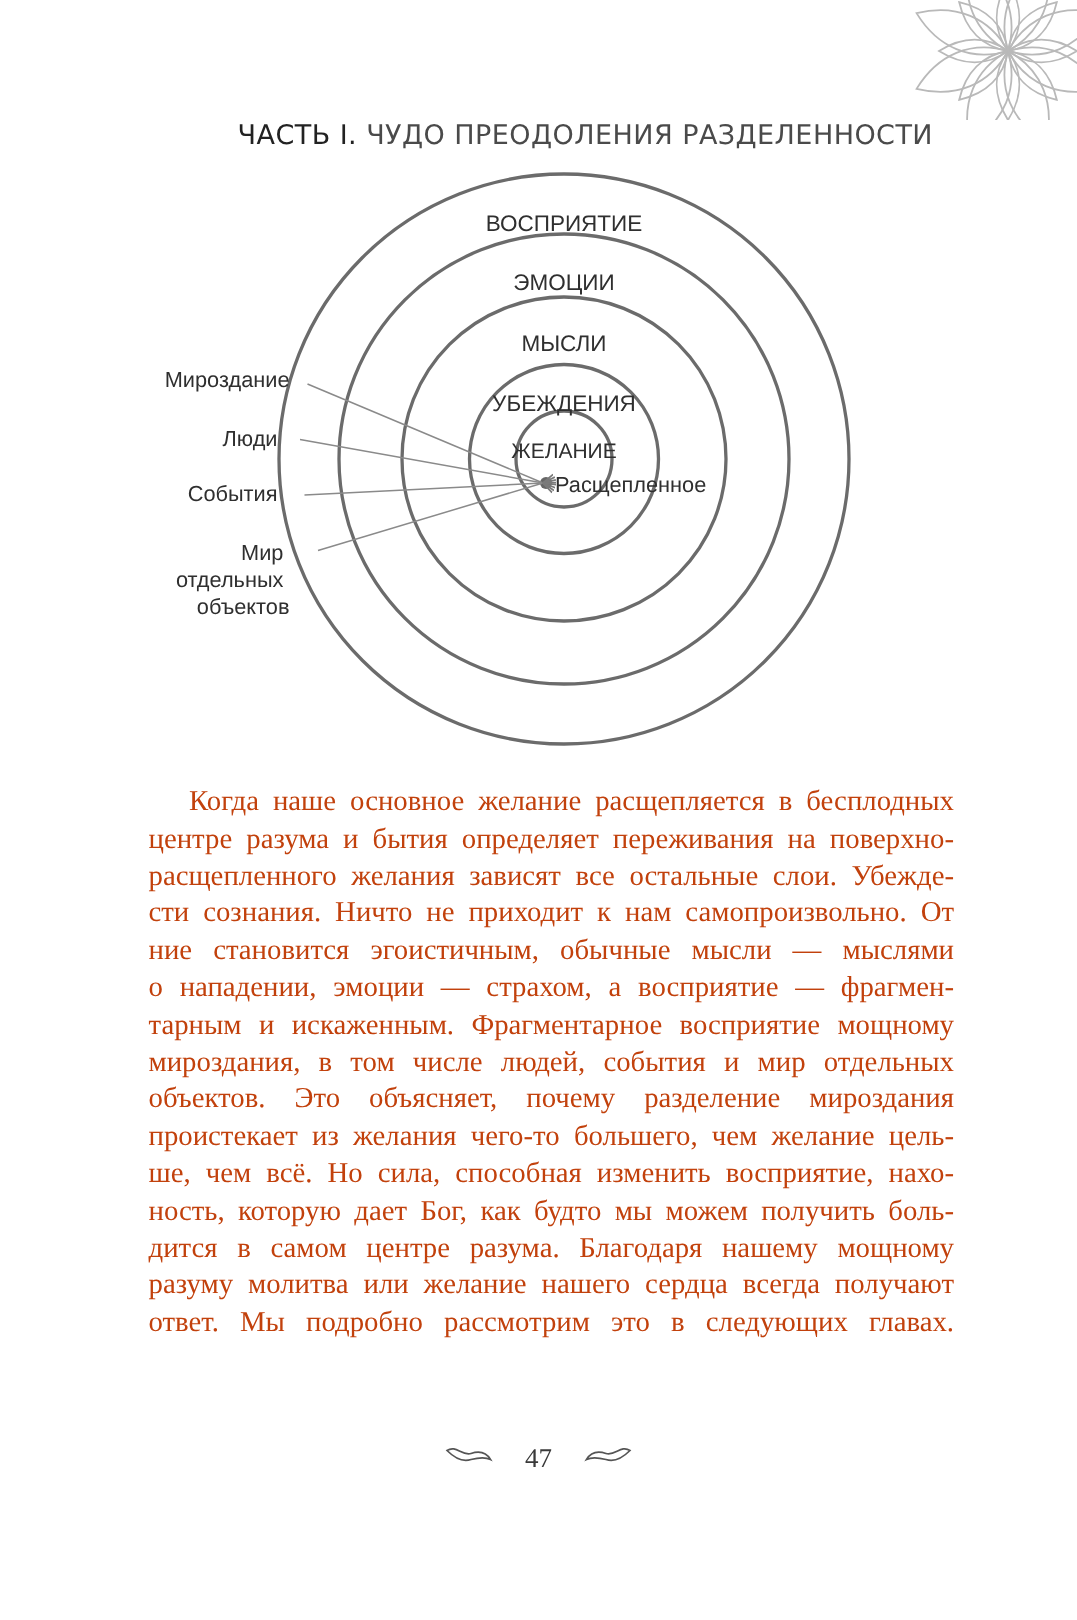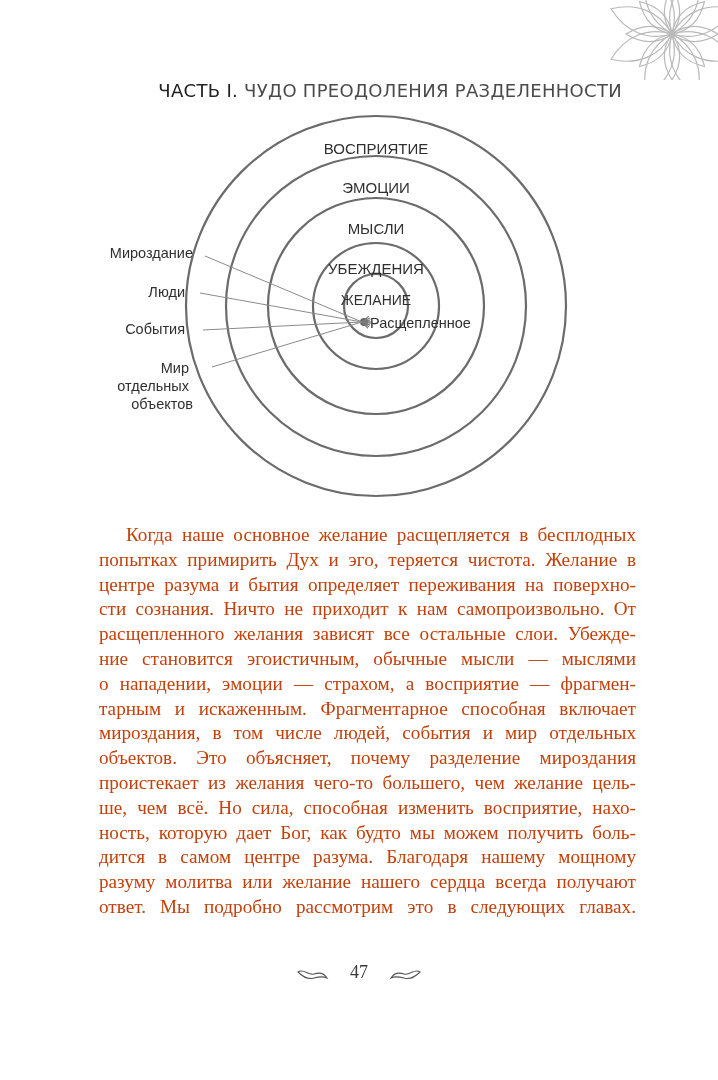--- a/index.html
+++ b/index.html
@@ -19,21 +19,21 @@
   .body-text {
     position: absolute; left: 99px; top: 523px; width: 537px;
     font-size: 19.2px; line-height: 24.8px; color: #c2410c;
   }
   .body-text .line { display: block; text-align: justify; text-align-last: justify; white-space: nowrap; height: 24.8px; }
   .body-text .line.first { text-indent: 27px; }
   .folio {
     position: absolute; top: 962px; left: 0; width: 718px; text-align: center;
     font-size: 18px; color: #3a3a3a;
   }
-  .folio-inner { display: inline-flex; align-items: flex-end; gap: 20px; }
+  .folio-inner { display: inline-flex; align-items: flex-start; gap: 20px; }
   .swash { width: 34px; height: 16px; }
 </style>
 </head>
 <body>
 
 <svg class="ornament" viewBox="0 0 118 80">
   <g fill="none" stroke="#b9b9b9" stroke-width="1.2" transform="translate(72,34)">
     <g id="petal">
       <path d="M0,0 C-10,-14 -10,-30 0,-46 C10,-30 10,-14 0,0 Z"></path>
     </g>
@@ -99,27 +99,26 @@
     <text x="193" y="373" font-size="14.5" text-anchor="end">
       <tspan x="193">Мир</tspan>
       <tspan x="193" dy="18">отдельных</tspan>
       <tspan x="193" dy="18">объектов</tspan>
     </text>
   </svg>
 </div>
 
 <div class="body-text">
   <span class="line first">Когда наше основное желание расщепляется в бесплодных</span>
-  <span class="line">попытках примирить Дух и эго, теряется чистота. Желание в</span>
   <span class="line">центре разума и бытия определяет переживания на поверхно-</span>
+  <span class="line">расщепленного желания зависят все остальные слои. Убежде-</span>
   <span class="line">сти сознания. Ничто не приходит к нам самопроизвольно. От</span>
-  <span class="line">расщепленного желания зависят все остальные слои. Убежде-</span>
   <span class="line">ние становится эгоистичным, обычные мысли — мыслями</span>
   <span class="line">о нападении, эмоции — страхом, а восприятие — фрагмен-</span>
-  <span class="line">тарным и искаженным. Фрагментарное способная включает</span>
+  <span class="line">тарным и искаженным. Фрагментарное восприятие мощному</span>
   <span class="line">мироздания, в том числе людей, события и мир отдельных</span>
   <span class="line">объектов. Это объясняет, почему разделение мироздания</span>
   <span class="line">проистекает из желания чего-то большего, чем желание цель-</span>
   <span class="line">ше, чем всё. Но сила, способная изменить восприятие, нахо-</span>
   <span class="line">ность, которую дает Бог, как будто мы можем получить боль-</span>
   <span class="line">дится в самом центре разума. Благодаря нашему мощному</span>
   <span class="line">разуму молитва или желание нашего сердца всегда получают</span>
   <span class="line">ответ. Мы подробно рассмотрим это в следующих главах.</span>
 </div>
 

